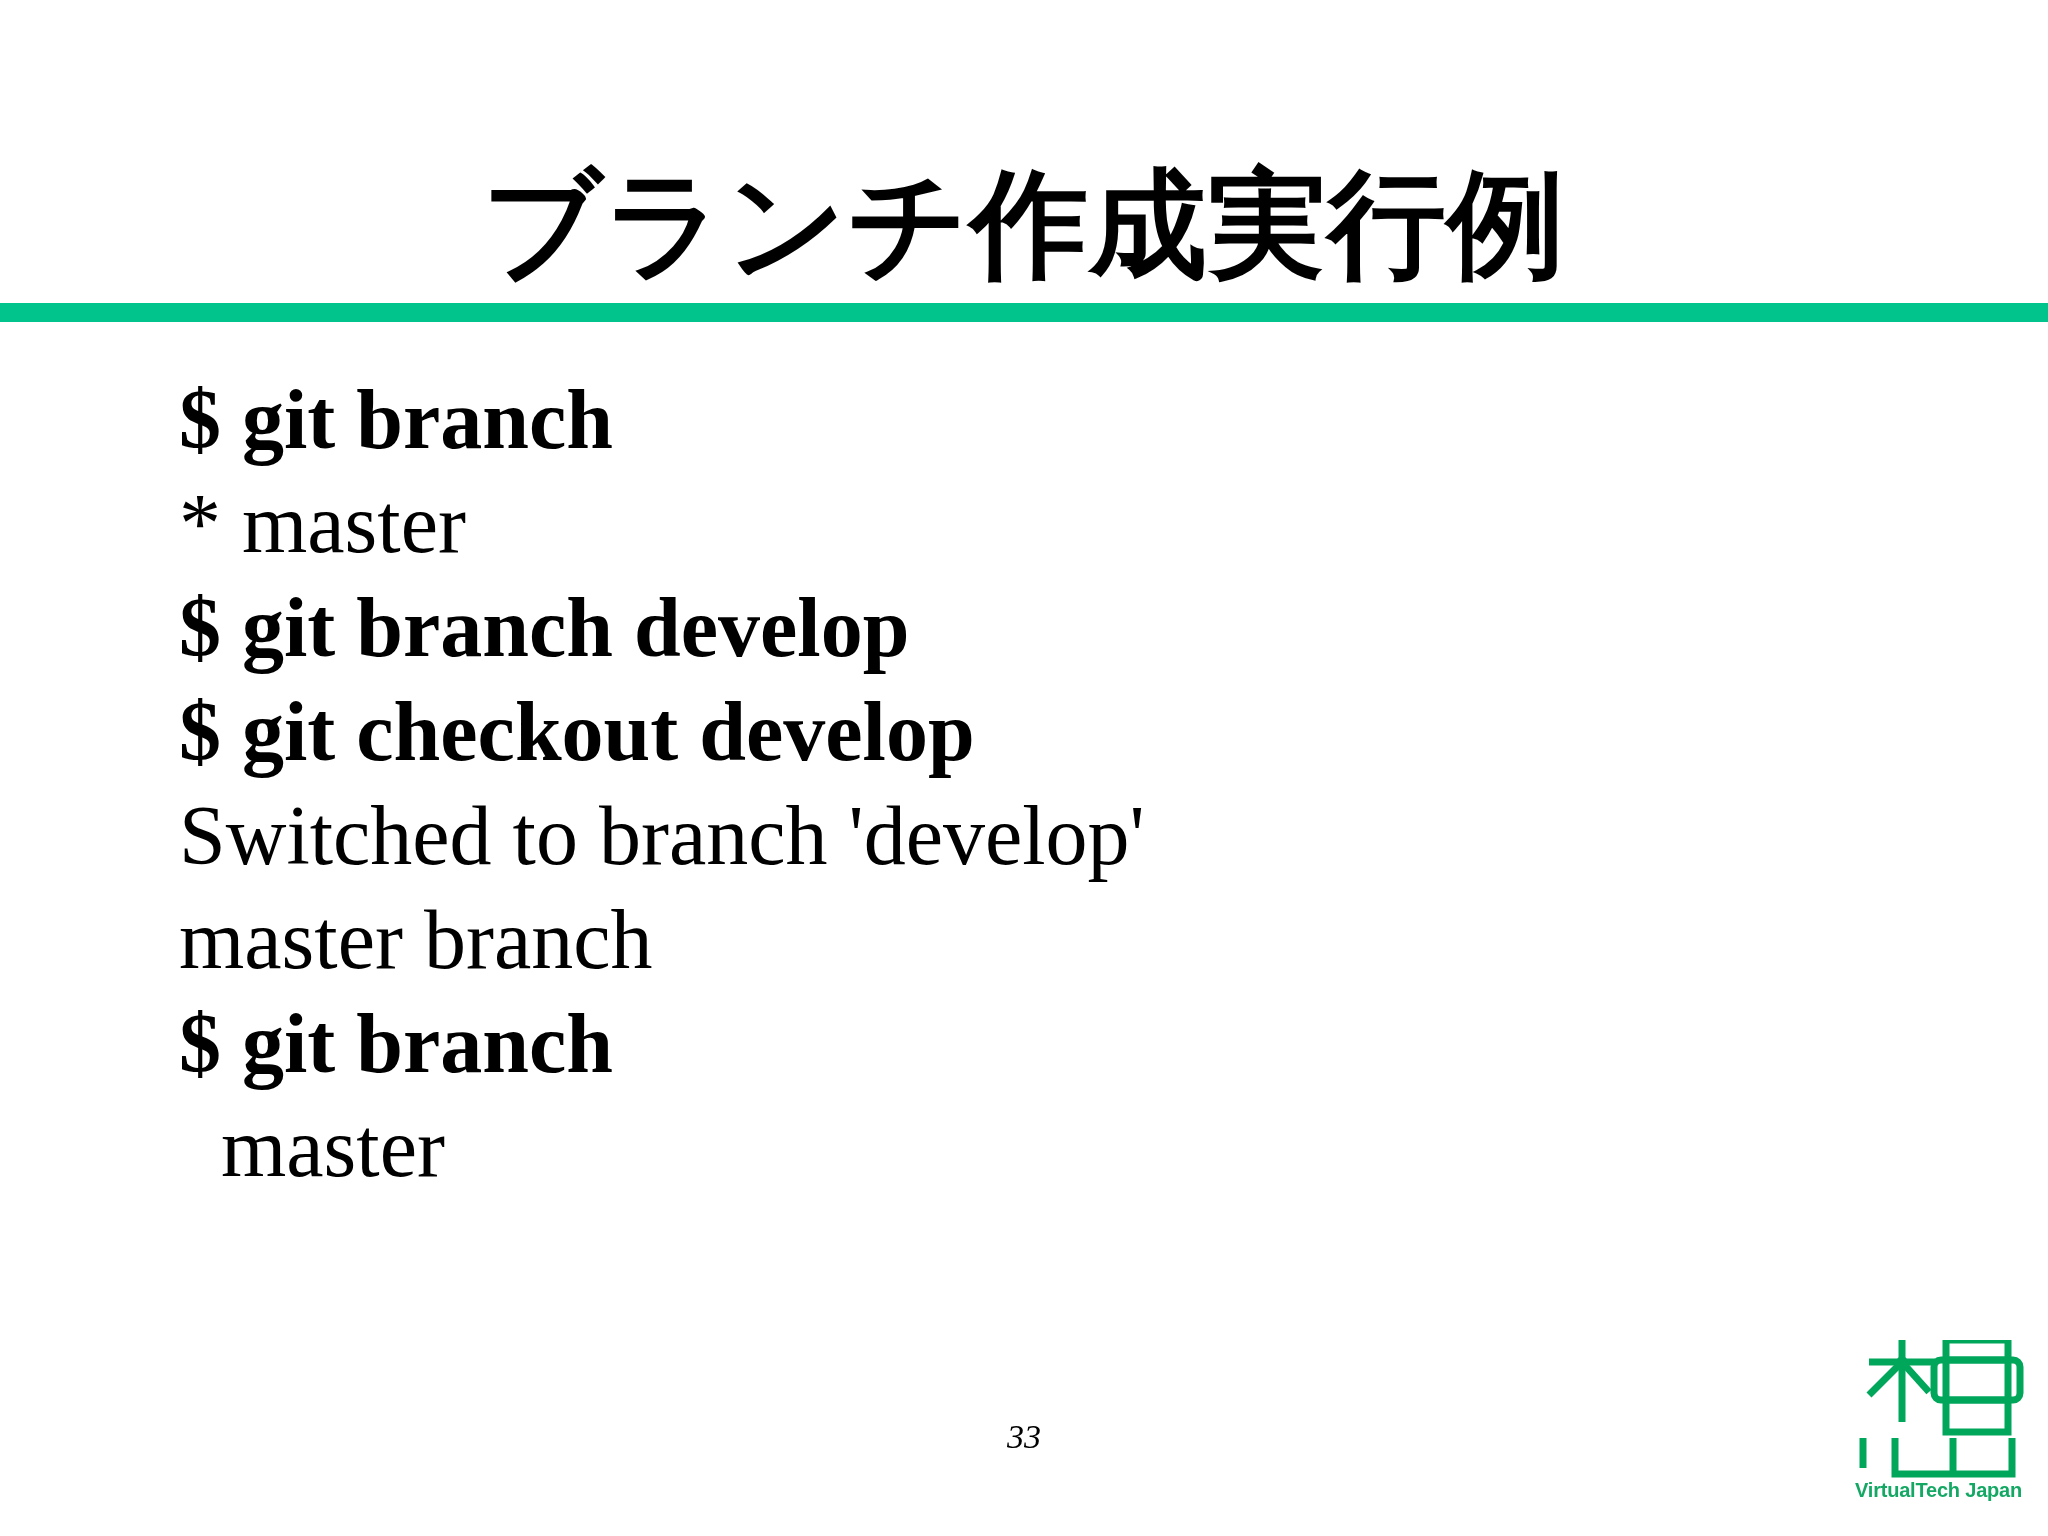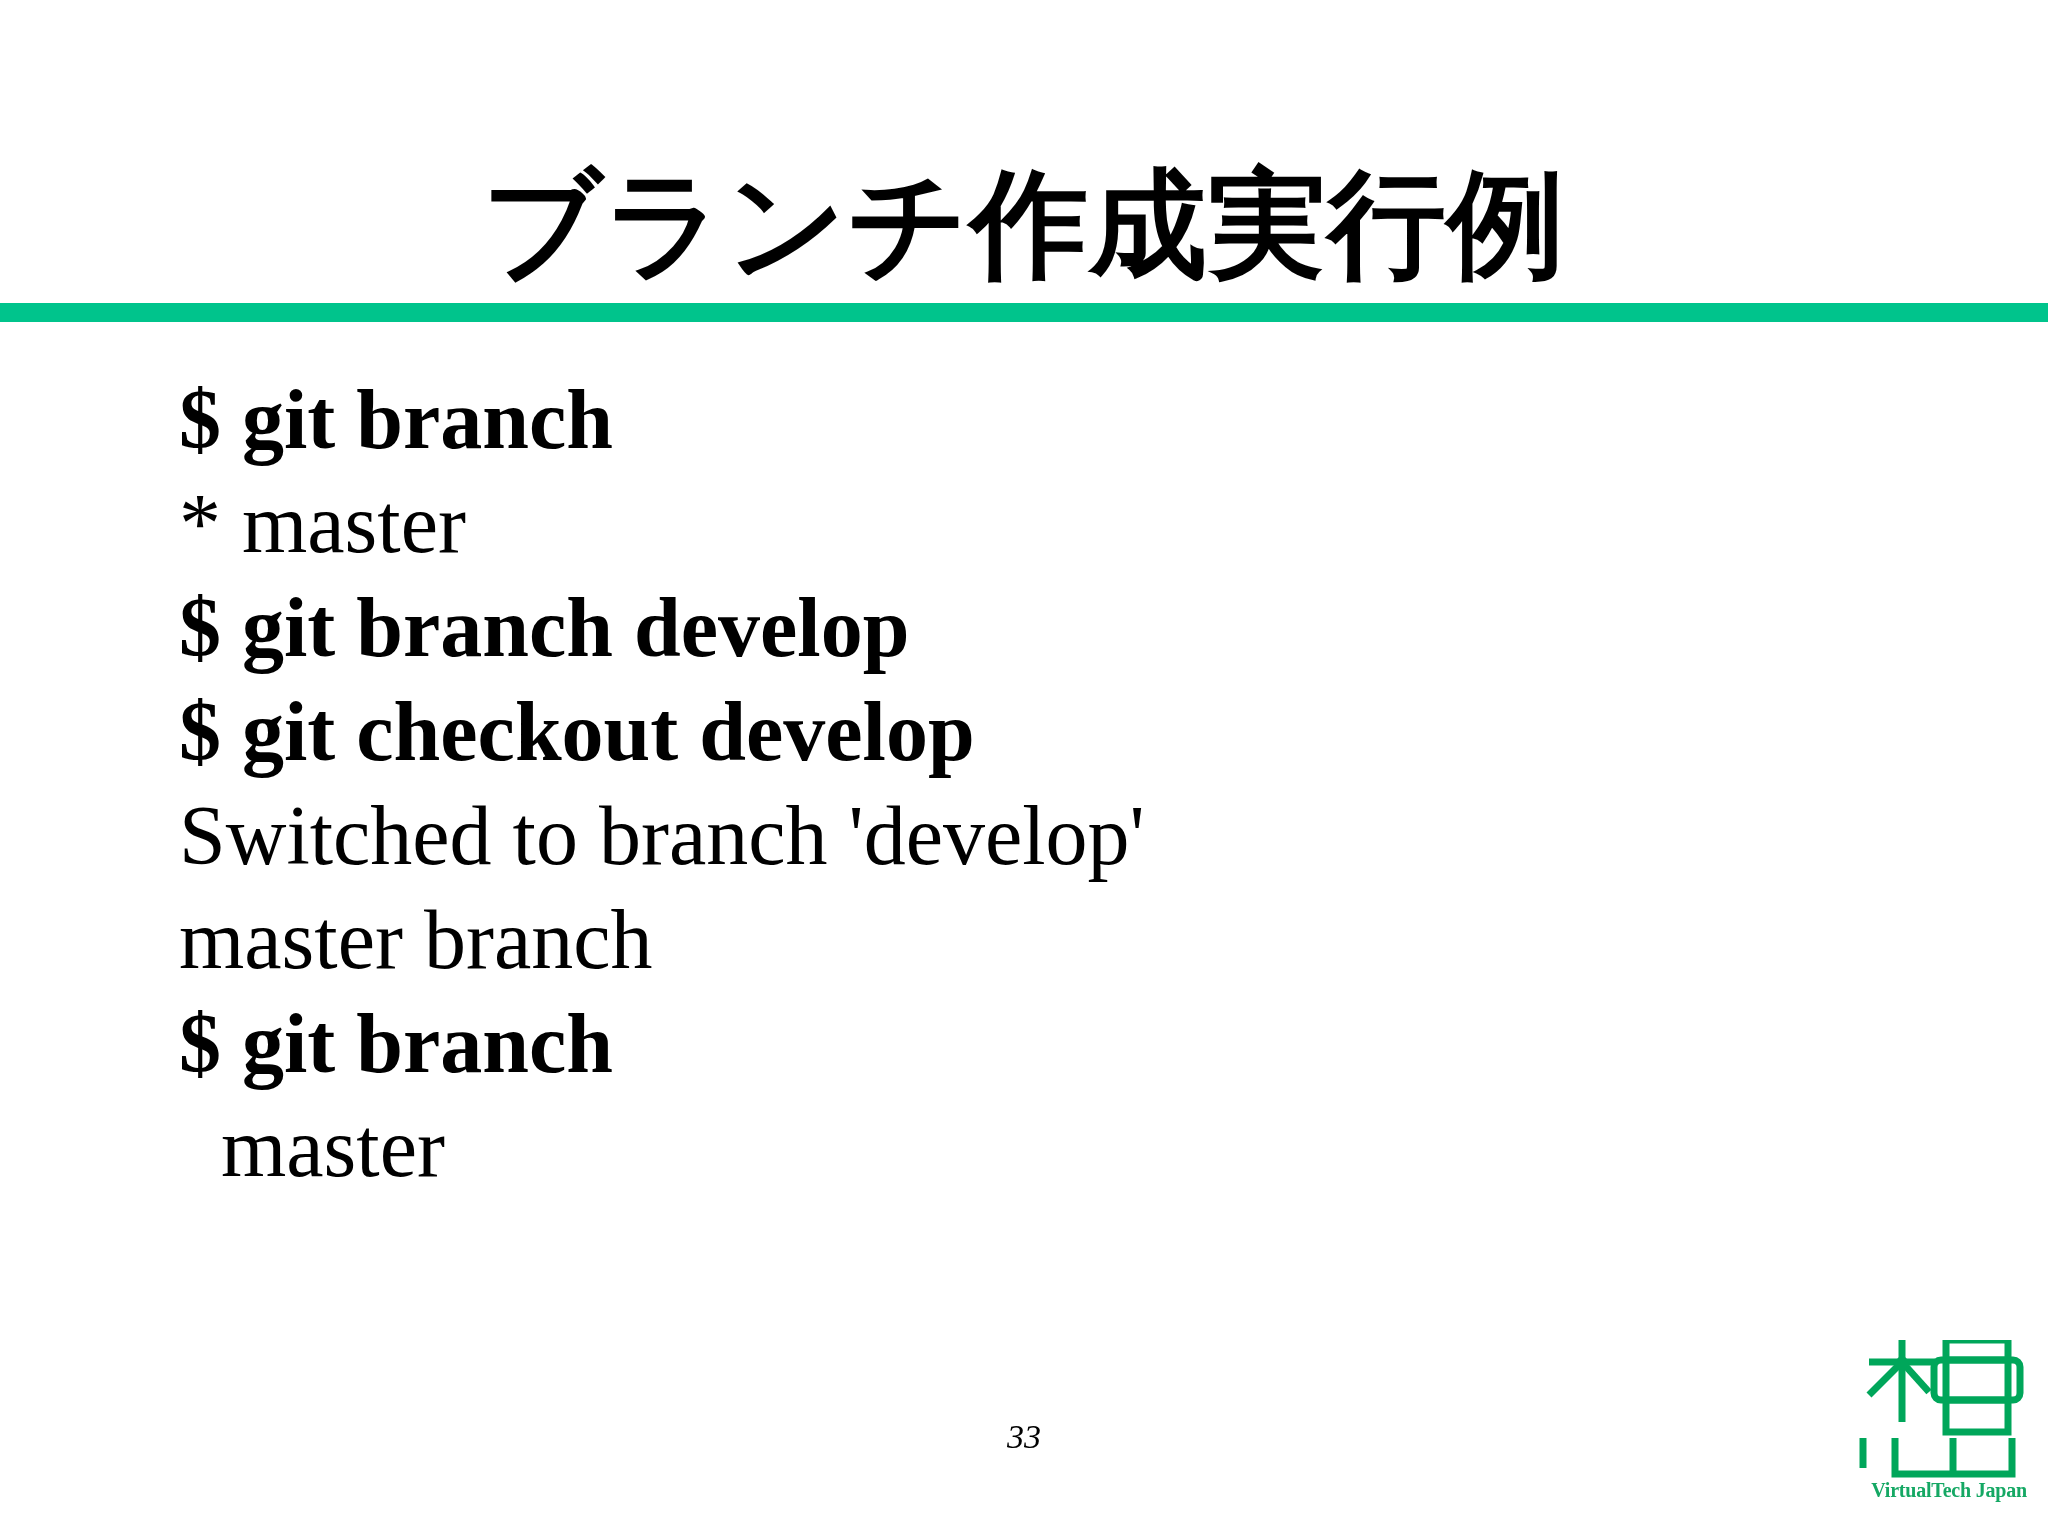--- a/index.html
+++ b/index.html
@@ -94,22 +94,22 @@
   .logo-mark {
     display: block;
     width: 172px;
     height: 140px;
   }
   .logo-text {
     position: absolute;
     left: 0;
     top: 139px;
     width: 172px;
-    text-align: right;
-    font-family: Liberation Serif, serif;
+    text-align: left;
+    font-family: Liberation Sans, sans-serif;
     font-size: 20px;
     font-weight: 600;
     letter-spacing: -0.01em;
     color: #15a864;
     white-space: nowrap;
   }
 </style>
 </head>
 <body>
 

